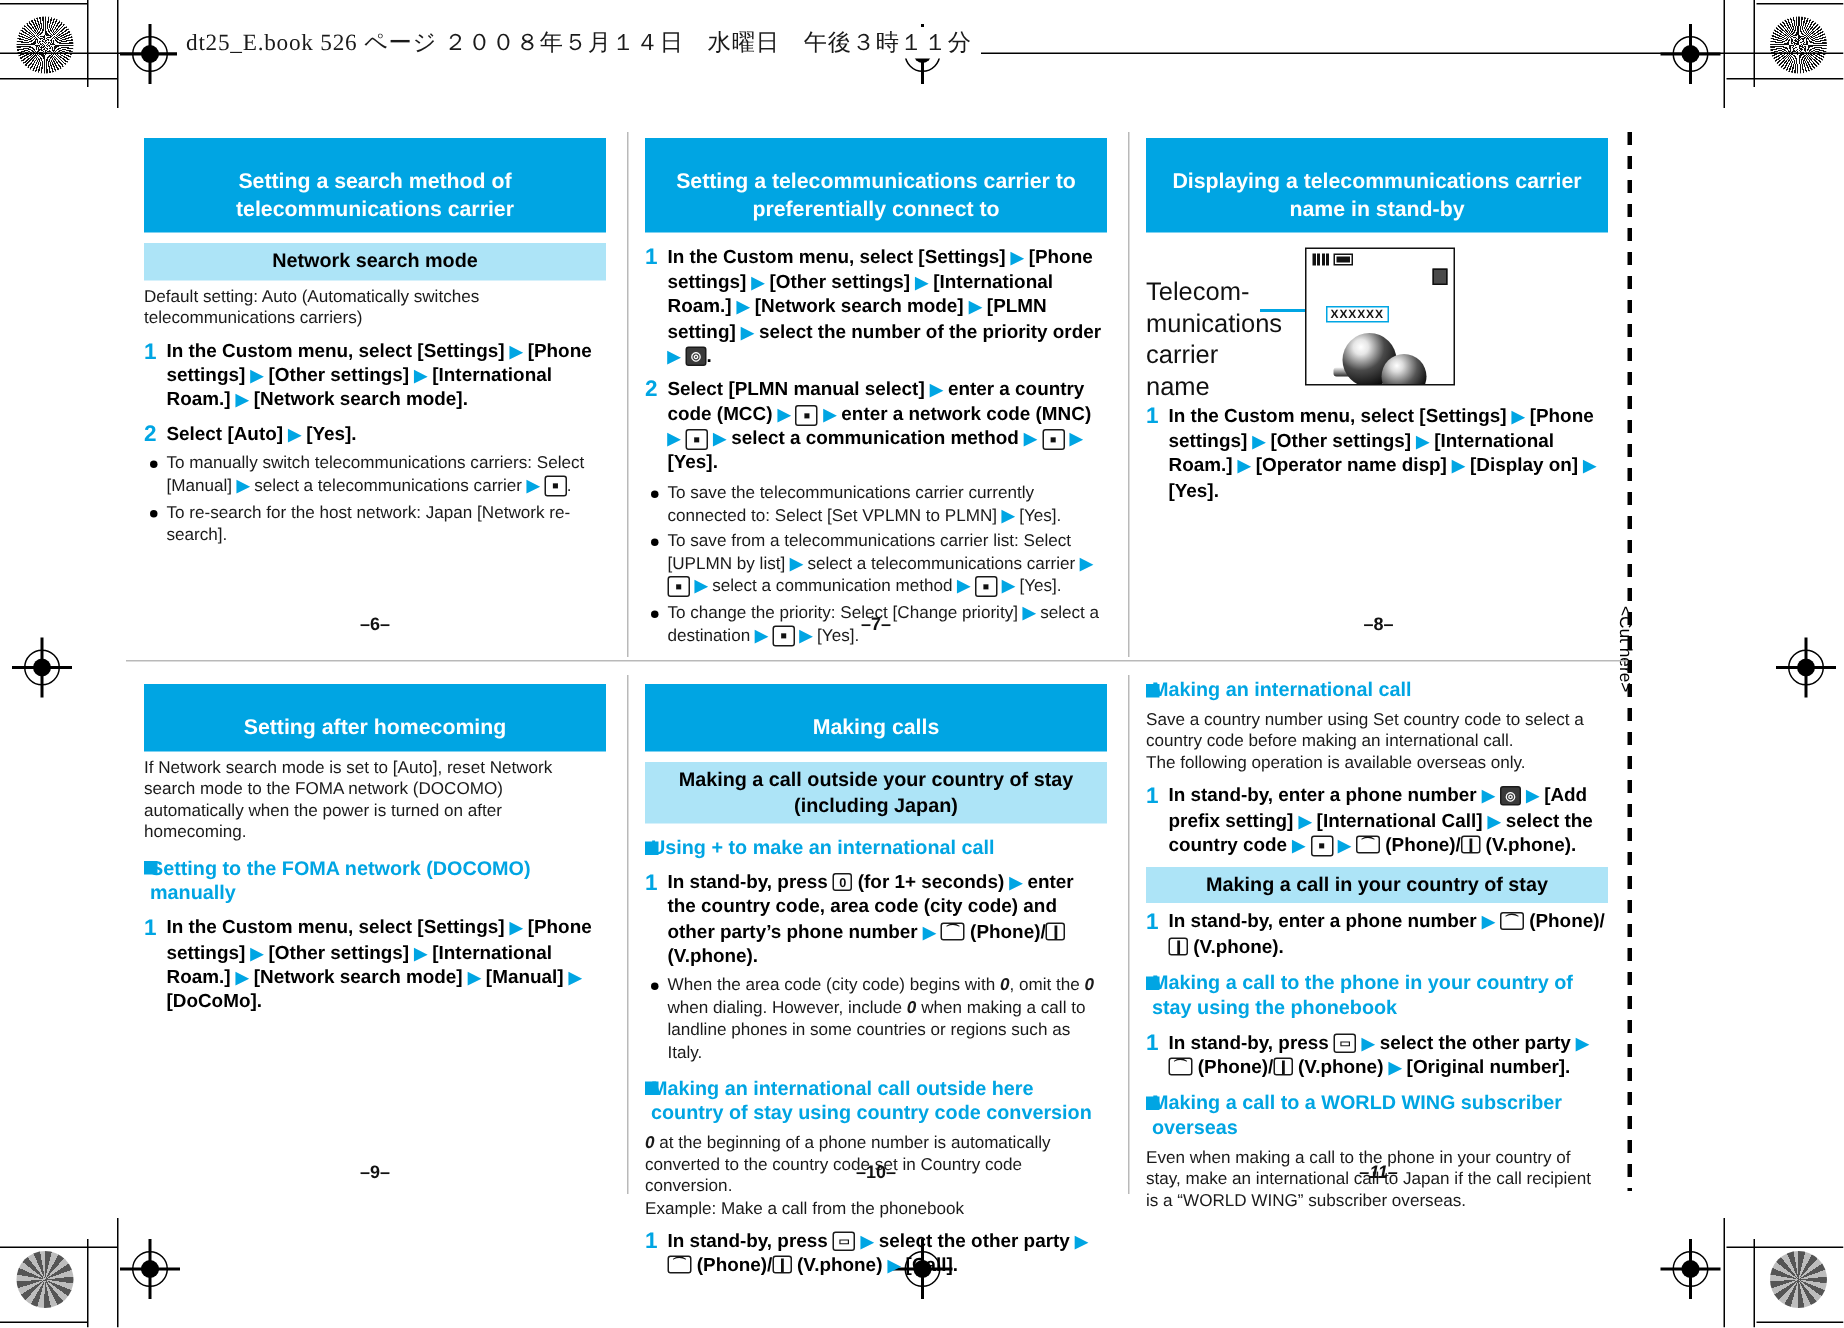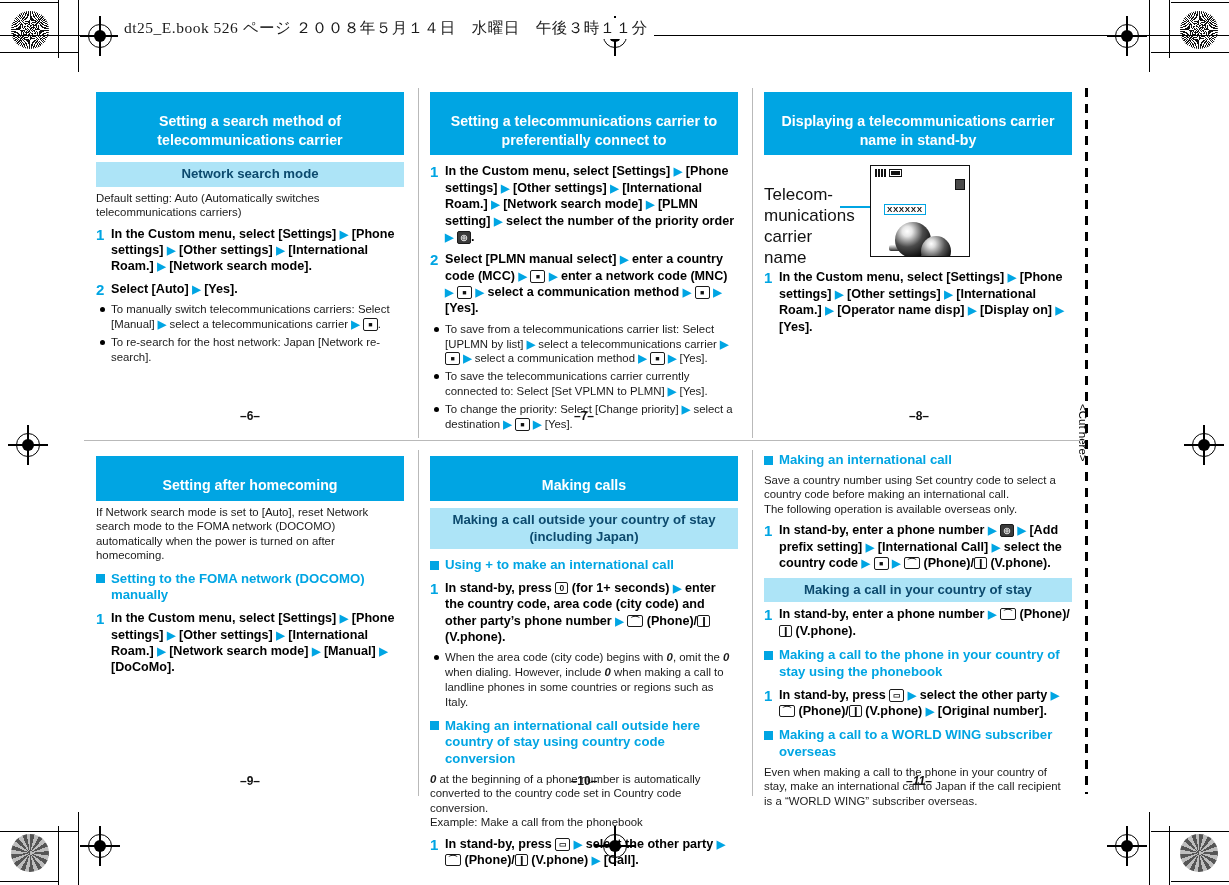--- a/index.html
+++ b/index.html
@@ -69,33 +69,33 @@
   .vrule { position: absolute; width: 1px; background: #b9b9b9; }
   .hrule { position: absolute; height: 1px; background: #b9b9b9; }
 
   
   .bar {
     background: #00a5e3; color: #fff;
     font-size: 14.2px; font-weight: bold; text-align: center;
     padding: 20px 4px 6px; line-height: 1.32;
   }
   .subbar {
-    background: #ade4f7; color: #0c4a6e;
+    background: #ade4f7; color: #000000;
     font-size: 13.2px; font-weight: bold; text-align: center;
     padding: 3px 4px 4px; line-height: 1.3; margin-top: 7px;
   }
   .note {
     font-size: 11.4px; color: #1a1a1a; line-height: 1.27;
     margin-top: 4px;
   }
   .note i { font-style: italic; font-weight: bold; }
 
   .h3 {
     color: #00a5e3; font-weight: bold; font-size: 13.2px;
-    line-height: 1.27; margin-top: 8px; padding-left: 15px;
+    line-height: 1.27; margin-top: 8px; padding-left: 4px;
     position: relative; text-indent: 0;
   }
   .h3::before {
     content: ""; position: absolute; left: 0; top: 3.5px;
     width: 9px; height: 9px; background: #00a5e3;
   }
 
   .step {
     position: relative; padding-left: 15px;
     font-size: 12.6px; font-weight: bold; color: #000;
@@ -313,22 +313,22 @@
     <div class="step" style="margin-top:8px;">
       <span class="num">1</span>
       <span>In the Custom menu, select [Settings] <span class="arr">▶</span> [Phone settings] <span class="arr">▶</span> [Other settings] <span class="arr">▶</span> [International Roam.] <span class="arr">▶</span> [Network search mode] <span class="arr">▶</span> [PLMN setting] <span class="arr">▶</span> select the number of the priority order <span class="arr">▶</span> <span class="key cam"></span>.</span>
     </div>
     <div class="step">
       <span class="num">2</span>
       <span>Select [PLMN manual select] <span class="arr">▶</span> enter a country code (MCC) <span class="arr">▶</span> <span class="key sq"></span> <span class="arr">▶</span> enter a network code (MNC) <span class="arr">▶</span> <span class="key sq"></span> <span class="arr">▶</span> select a communication method <span class="arr">▶</span> <span class="key sq"></span> <span class="arr">▶</span> [Yes].</span>
     </div>
 
     <div class="bullets">
+      <div class="bullet">To save the telecommunications carrier currently connected to: Select [Set VPLMN to PLMN] <span class="arr">▶</span> [Yes].</div>
       <div class="bullet">To save from a telecommunications carrier list: Select [UPLMN by list] <span class="arr">▶</span> select a telecommunications carrier <span class="arr">▶</span> <span class="key sq"></span> <span class="arr">▶</span> select a communication method <span class="arr">▶</span> <span class="key sq"></span> <span class="arr">▶</span> [Yes].</div>
-      <div class="bullet">To save the telecommunications carrier currently connected to: Select [Set VPLMN to PLMN] <span class="arr">▶</span> [Yes].</div>
       <div class="bullet">To change the priority: Select [Change priority] <span class="arr">▶</span> select a destination <span class="arr">▶</span> <span class="key sq"></span> <span class="arr">▶</span> [Yes].</div>
     </div>
   </div>
   <div class="folio" style="left:544px; top:409px;">–7–</div>
 
   <div class="panel col3 row1">
     <div class="bar">Displaying a telecommunications carrier name in stand-by</div>
 
     <div class="illus">
       <div class="illus-label">

